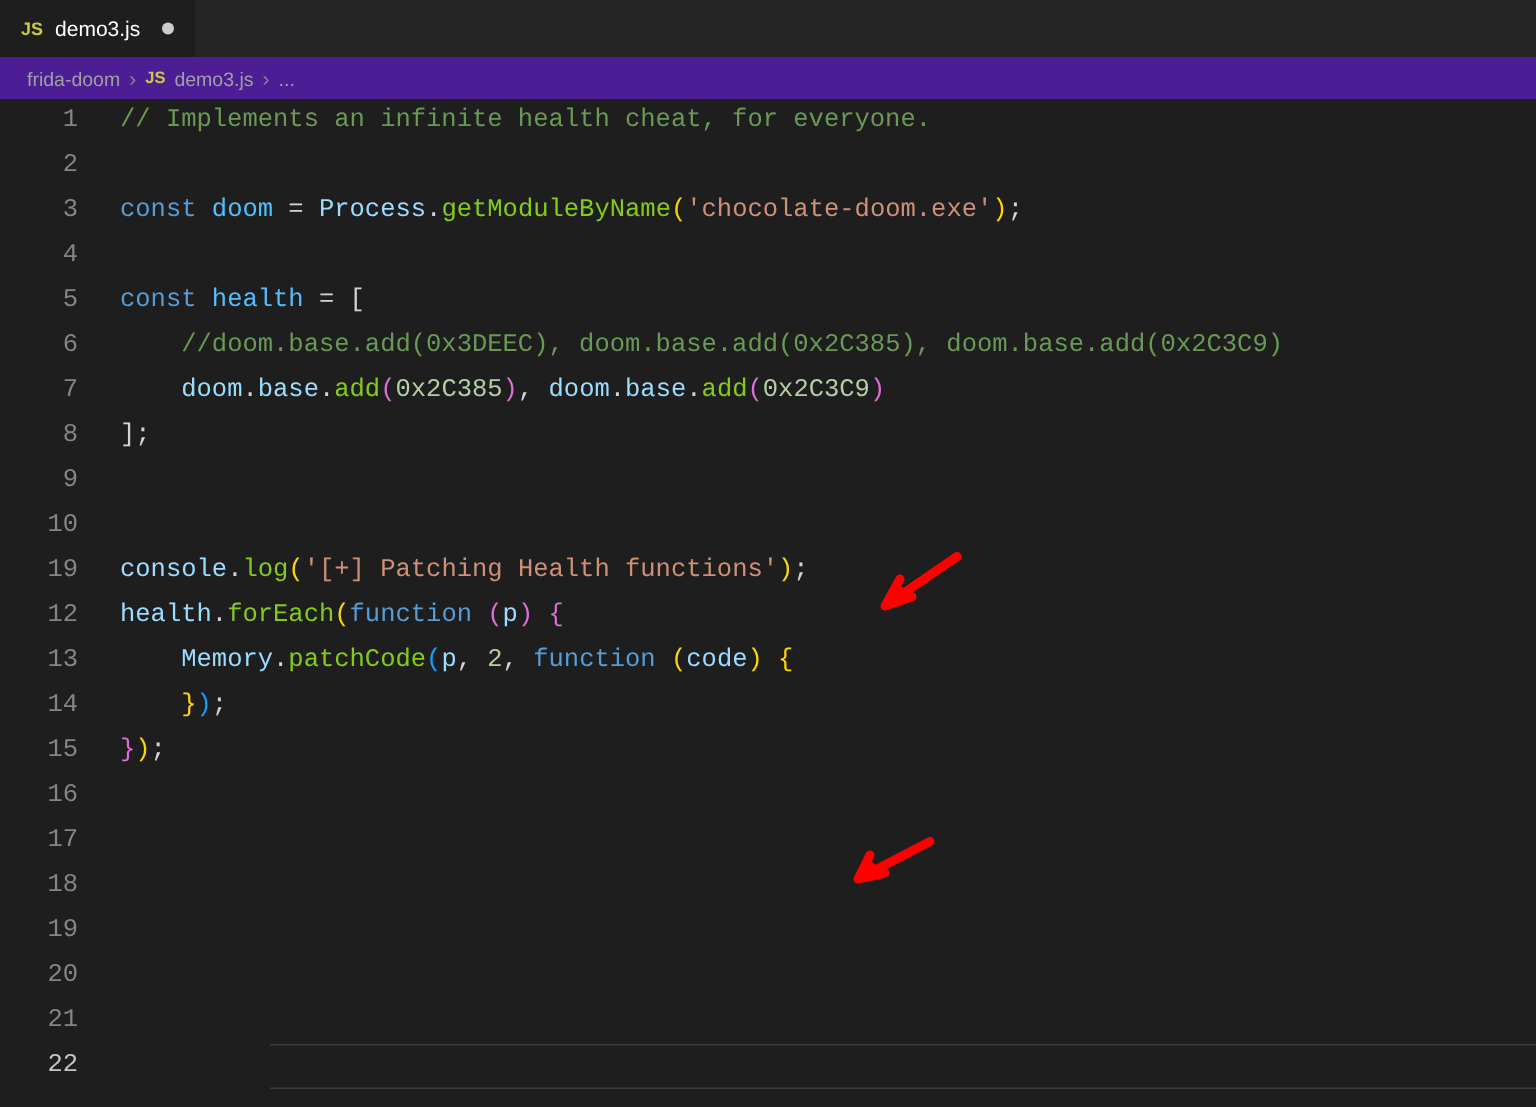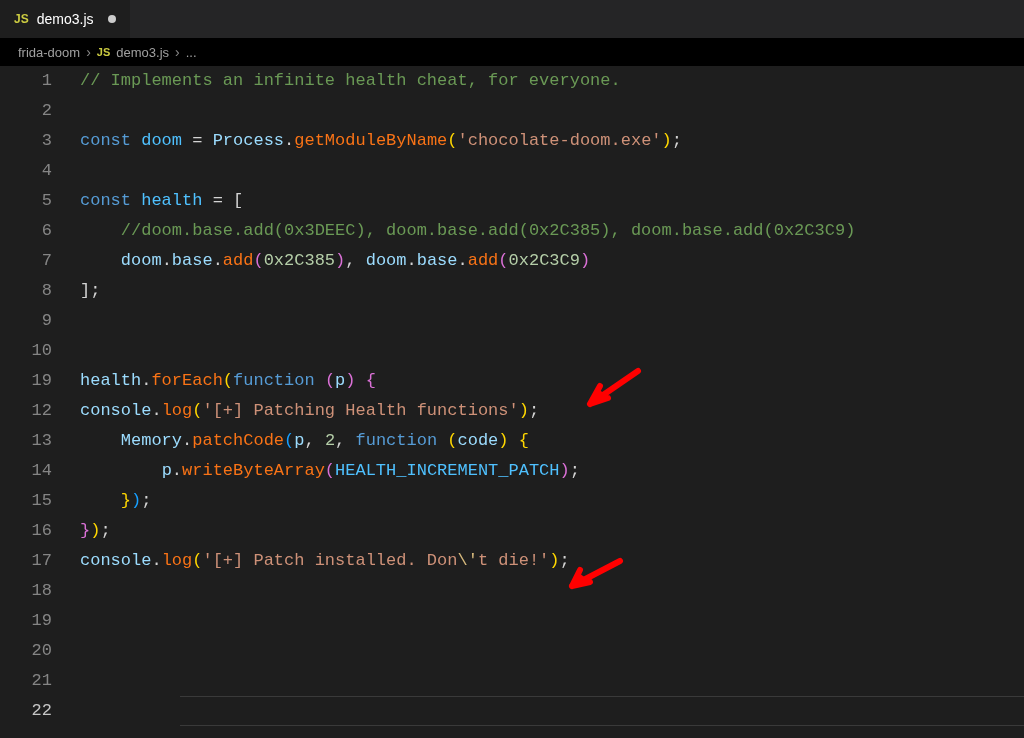--- a/index.html
+++ b/index.html
@@ -46,21 +46,21 @@
       height: 8px;
       border-radius: 50%;
       background: #cccccc;
       margin-left: 6px;
     }
     .breadcrumb {
       display: flex;
       align-items: center;
       padding: 6px 18px;
       height: 28px;
-      background: #000000;
+      background: #4c1d95;
       font-family: 'Segoe UI', Arial, sans-serif;
       font-size: 13px;
       color: #a0a0a0;
       gap: 6px;
     }
     .breadcrumb-sep {
       color: #888;
       font-size: 14px;
     }
     .breadcrumb-icon {
@@ -88,21 +88,21 @@
       white-space: pre;
     }
     .code {
       flex: 1;
       position: relative;
     }
     .tok-comment { color: #6a9955; }
     .tok-keyword { color: #569cd6; }
     .tok-const { color: #4fc1ff; }
     .tok-var { color: #9cdcfe; }
-    .tok-method { color: #f97316; }
+    .tok-method { color: #84cc16; }
     .tok-string { color: #ce9178; }
     .tok-number { color: #b5cea8; }
     .tok-punc { color: #d4d4d4; }
     .tok-paren { color: #da70d6; }
     .tok-paren2 { color: #179fff; }
     .tok-paren3 { color: #ffd700; }
     .tok-escape { color: #d7ba7d; }
     .arrow {
       position: absolute;
       color: #ff0000;
@@ -173,27 +173,25 @@
     <div class="line"><span class="tok-comment">// Implements an infinite health cheat, for everyone.</span></div>
     <div class="line"></div>
     <div class="line"><span class="tok-keyword">const</span><span> </span><span class="tok-const">doom</span><span class="tok-punc"> = </span><span class="tok-var">Process</span><span class="tok-punc">.</span><span class="tok-method">getModuleByName</span><span class="tok-paren3">(</span><span class="tok-string">'chocolate-doom.exe'</span><span class="tok-paren3">)</span><span class="tok-punc">;</span></div>
     <div class="line"></div>
     <div class="line"><span class="tok-keyword">const</span><span> </span><span class="tok-const">health</span><span class="tok-punc"> = [</span></div>
     <div class="line">    <span class="tok-comment">//doom.base.add(0x3DEEC), doom.base.add(0x2C385), doom.base.add(0x2C3C9)</span></div>
     <div class="line">    <span class="tok-var">doom</span><span class="tok-punc">.</span><span class="tok-var">base</span><span class="tok-punc">.</span><span class="tok-method">add</span><span class="tok-paren">(</span><span class="tok-number">0x2C385</span><span class="tok-paren">)</span><span class="tok-punc">, </span><span class="tok-var">doom</span><span class="tok-punc">.</span><span class="tok-var">base</span><span class="tok-punc">.</span><span class="tok-method">add</span><span class="tok-paren">(</span><span class="tok-number">0x2C3C9</span><span class="tok-paren">)</span></div>
     <div class="line"><span class="tok-punc">];</span></div>
     <div class="line"></div>
     <div class="line"></div>
+    <div class="line"><span class="tok-var">console</span><span class="tok-punc">.</span><span class="tok-method">log</span><span class="tok-paren3">(</span><span class="tok-string">'[+] Patching Health functions'</span><span class="tok-paren3">)</span><span class="tok-punc">;</span></div>
     <div class="line"><span class="tok-var">health</span><span class="tok-punc">.</span><span class="tok-method">forEach</span><span class="tok-paren3">(</span><span class="tok-keyword">function</span><span> </span><span class="tok-paren">(</span><span class="tok-var">p</span><span class="tok-paren">)</span><span class="tok-punc"> </span><span class="tok-paren">{</span></div>
-    <div class="line"><span class="tok-var">console</span><span class="tok-punc">.</span><span class="tok-method">log</span><span class="tok-paren3">(</span><span class="tok-string">'[+] Patching Health functions'</span><span class="tok-paren3">)</span><span class="tok-punc">;</span></div>
     <div class="line">    <span class="tok-var">Memory</span><span class="tok-punc">.</span><span class="tok-method">patchCode</span><span class="tok-paren2">(</span><span class="tok-var">p</span><span class="tok-punc">, </span><span class="tok-number">2</span><span class="tok-punc">, </span><span class="tok-keyword">function</span><span> </span><span class="tok-paren3">(</span><span class="tok-var">code</span><span class="tok-paren3">)</span><span class="tok-punc"> </span><span class="tok-paren3">{</span></div>
-    <div class="line">        <span class="tok-var">p</span><span class="tok-punc">.</span><span class="tok-method">writeByteArray</span><span class="tok-paren">(</span><span class="tok-const">HEALTH_INCREMENT_PATCH</span><span class="tok-paren">)</span><span class="tok-punc">;</span></div>
     <div class="line">    <span class="tok-paren3">}</span><span class="tok-paren2">)</span><span class="tok-punc">;</span></div>
     <div class="line"><span class="tok-paren">}</span><span class="tok-paren3">)</span><span class="tok-punc">;</span></div>
-    <div class="line"><span class="tok-var">console</span><span class="tok-punc">.</span><span class="tok-method">log</span><span class="tok-paren3">(</span><span class="tok-string">'[+] Patch installed. Don</span><span class="tok-escape">\'</span><span class="tok-string">t die!'</span><span class="tok-paren3">)</span><span class="tok-punc">;</span></div>
     <div class="line"></div>
 
     <div class="arrow" style="left:498px; top:300px;">
       <svg width="70" height="50" viewBox="0 0 70 50">
         <path d="M 60 5 L 12 38 M 12 38 L 30 32 M 12 38 L 22 20" stroke="#ff0000" stroke-width="6" fill="none" stroke-linecap="round" stroke-linejoin="round"></path>
         <path d="M 12 38 L 28 30 L 20 22 Z" fill="#ff0000"></path>
       </svg>
     </div>
 
     <div class="arrow" style="left:480px; top:490px;">

